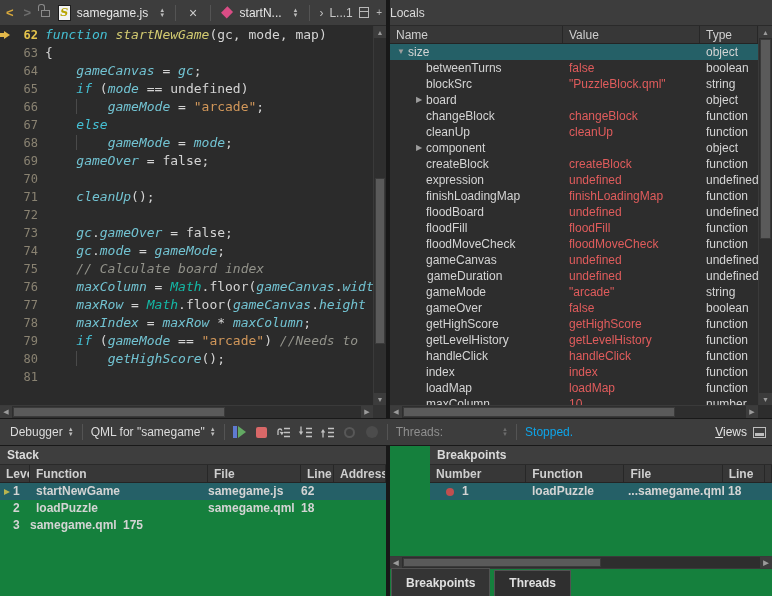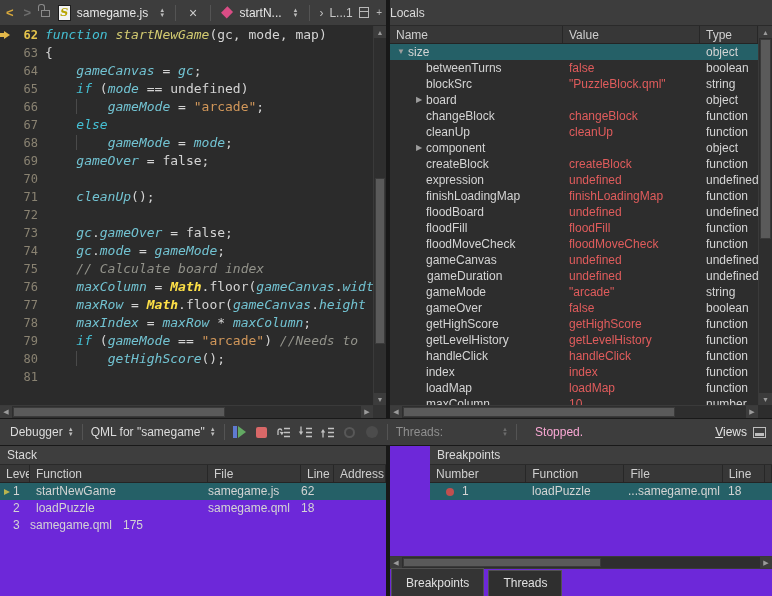--- a/index.html
+++ b/index.html
@@ -56,21 +56,21 @@
   .cur-arrow .tail { width:4px; height:4px; background:#e3b84a; }
   .cur-arrow .head { width:0; height:0; border-left:6px solid #e3b84a;
     border-top:4px solid transparent; border-bottom:4px solid transparent; }
   .ln { width:32px; flex:0 0 32px; text-align:right; padding-right:7px;
     color:#8a8372; font-size:12px; }
   .ln.cur { color:#e6c54c; font-weight:bold; }
   .code { white-space:pre; overflow:hidden; flex:1; color:#d4d4d4; }
   .tk.kw { color:#45c0d4; font-style:italic; }
   .tk.fn { color:#d3cb71; font-style:italic; }
   .tk.var { color:#72c3d2; font-style:italic; }
-  .tk.cls { color:#fde047; font-style:italic;font-weight:bold; }
+  .tk.cls { color:#14b8a6; font-style:italic; }
   .tk.str { color:#d1975a; }
   .tk.cm { color:#93938b; font-style:italic; }
   .tk.pl { color:#d4d4d4; }
   .tk.gd { box-shadow:inset 1px 0 0 #4a4a4a; }
 
   
   .sb-btn { background:#3c3c3c; color:#9b9b9b; display:flex; align-items:center;
     justify-content:center; font-size:7px; }
   .thumb { position:absolute; background:#5a5a5a; border:1px solid #3a3a3a; }
   .ed-vscroll { position:absolute; right:0; top:0; width:13px; bottom:13px;
@@ -117,30 +117,30 @@
   .combo { display:flex; align-items:center; padding:0 4px; color:#dcdcdc; }
   .combo.dis { color:#8f8f8f; }
   .dbgico { width:22px; height:18px; display:flex; align-items:center; justify-content:center; }
   .ic-cont { display:flex; align-items:center; gap:1px; }
   .ic-cont .bar { width:4px; height:12px; background:#5f7ad0; }
   .ic-cont .ply { width:0; height:0; border-left:8px solid #63a963;
     border-top:6px solid transparent; border-bottom:6px solid transparent; }
   .ic-stop { width:11px; height:11px; background:#d96868; border-radius:2px; }
   .ic-pow { width:11px; height:11px; border:2px solid #585858; border-radius:50%; }
   .ic-rec { width:12px; height:12px; background:#4c4c4c; border-radius:50%; }
-  .status { color:#f9a8d4; margin-left:14px; }
+  .status { color:#0ea5e9; margin-left:4px; }
   .spacer { flex:1; }
   .views { display:flex; align-items:center; gap:6px; color:#e2e2e2; }
   .views .uv { text-decoration:underline; }
   .winico { width:13px; height:11px; border:1px solid #bdbdbd; position:relative; }
   .winico::after { content:""; position:absolute; left:1px; right:1px; bottom:1px;
     height:3px; background:#bdbdbd; }
 
   
-  .panel { position:absolute; top:446px; height:150px; background:#6d28d9; overflow:hidden; }
+  .panel { position:absolute; top:446px; height:150px; background:#15803d; overflow:hidden;font-weight:bold; }
   .panel.stack { left:0; width:386px; }
   .panel.bp { left:390px; width:382px;padding-left:40px; }
   .ptitle { height:19px; background:#3e3e3e; border-bottom:1px solid #2a2a2a;
     display:flex; align-items:center; padding-left:7px; color:#dadada; }
   .stack .hc.c1 { width:30px; } .stack .hc.c2 { width:178px; }
   .stack .hc.c3 { width:93px; } .stack .hc.c4 { width:33px; } .stack .hc.c5 { flex:1; }
   .srow { display:flex; height:17px; line-height:17px; white-space:nowrap; }
   .srow.sel { background:#256067; }
   .s-lvl { width:30px; display:flex; align-items:center; }
   .s-mk { width:13px; flex:0 0 13px; display:flex; justify-content:center; }

